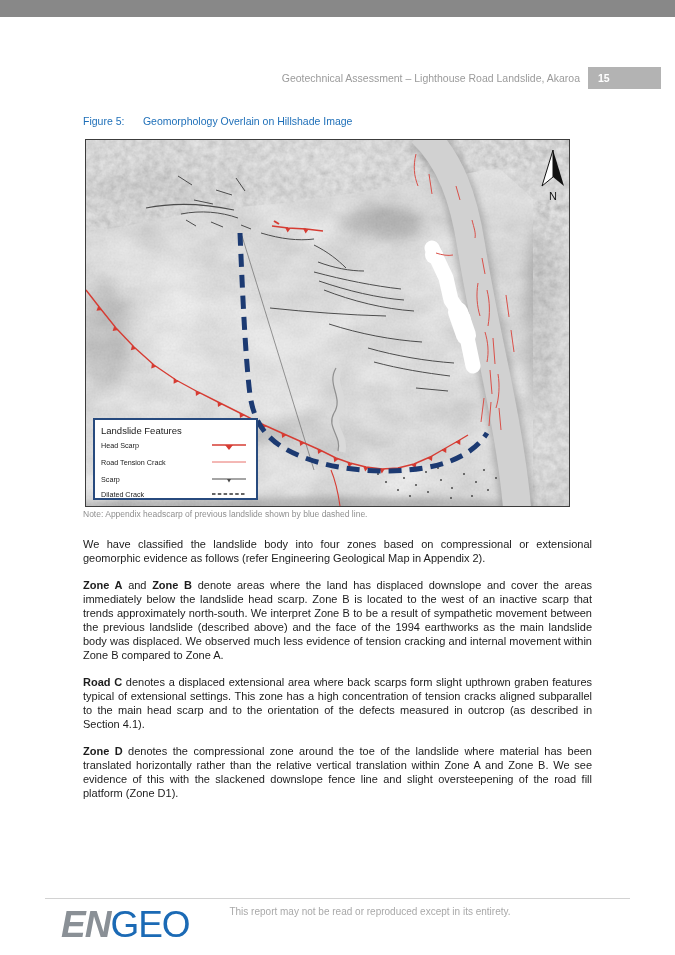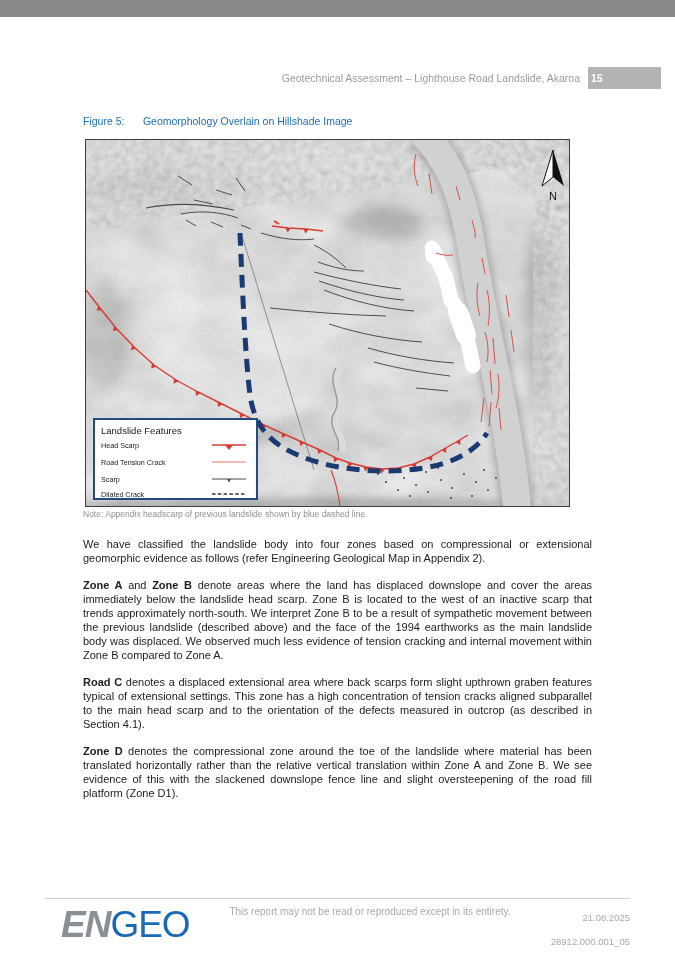--- a/index.html
+++ b/index.html
@@ -8,21 +8,21 @@
     font-family:"Liberation Sans", sans-serif;overflow:hidden;margin:17px auto;
   }
   
   .hdr-title{
     position:absolute;top:50px;left:120px;width:460px;height:22px;
     line-height:22px;text-align:right;font-size:10.5px;color:#9b9b9b;
   }
   .hdr-pagebox{
     position:absolute;top:50px;left:588px;width:73px;height:22px;
     background:#b3b3b3;color:#ffffff;font-size:10.5px;font-weight:bold;
-    line-height:22px;padding-left:3px;box-sizing:border-box;
+    line-height:22px;padding-left:10px;box-sizing:border-box;
   }
   
   .fig-caption{
     position:absolute;top:98px;left:83px;font-size:10.5px;font-weight:normal;color:#1e6fb8;
   }
   .fig-caption .fig-label{display:inline-block;min-width:57px;}
   
   .map{
     position:absolute;top:122px;left:85px;width:483px;height:366px;
     border:1px solid #3c3c3c;background:#c6c6c6;
@@ -244,18 +244,14 @@
     <p><b>Zone A</b><span> and </span><b>Zone B</b><span> denote areas where the land has displaced downslope and cover the areas immediately below the landslide head scarp. Zone B is located to the west of an inactive scarp that trends approximately north-south. We interpret Zone B to be a result of sympathetic movement between the previous landslide (described above) and the face of the 1994 earthworks as the main landslide body was displaced. We observed much less evidence of tension cracking and internal movement within Zone B compared to Zone A.</span></p>
     <p><b>Road C</b><span> denotes a displaced extensional area where back scarps form slight upthrown graben features typical of extensional settings. This zone has a high concentration of tension cracks aligned subparallel to the main head scarp and to the orientation of the defects measured in outcrop (as described in Section 4.1).</span></p>
     <p><b>Zone D</b><span> denotes the compressional zone around the toe of the landslide where material has been translated horizontally rather than the relative vertical translation within Zone A and Zone B. We see evidence of this with the slackened downslope fence line and slight oversteepening of the road fill platform (Zone D1).</span></p>
   </div>
 
   <div class="ftr-line"></div>
   <div class="ftr-logo">
     <span class="logo-en">EN</span><span class="logo-geo">GEO</span>
   </div>
   <div class="ftr-disclaimer">This report may not be read or reproduced except in its entirety.</div>
-  <div class="ftr-right">
-    <div>21.08.2025</div>
-    <div>28912.000.001_05</div>
-  </div>
 
 </div>
 
 </body></html>

